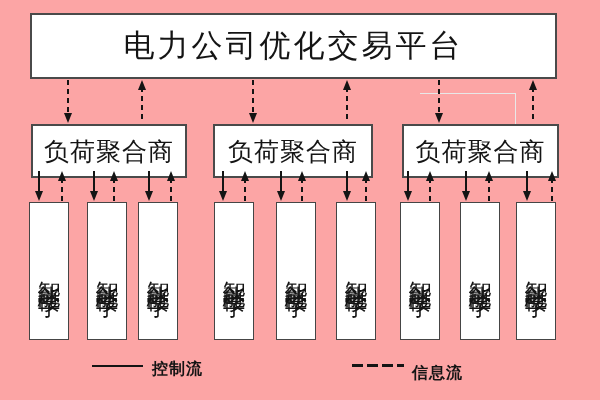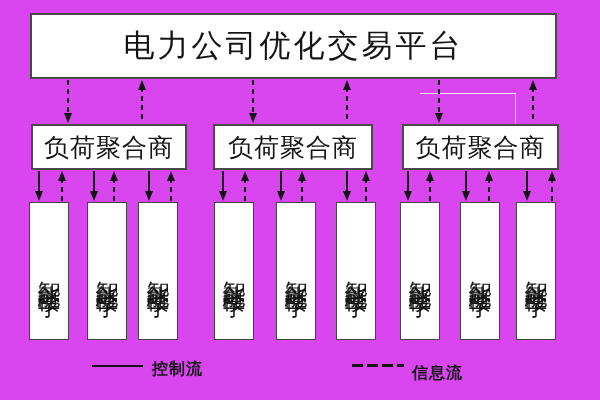--- a/index.html
+++ b/index.html
@@ -1,30 +1,30 @@
 <!DOCTYPE html>
 <html><head>
 <meta charset="utf-8">
 <style>
   html,body{margin:0;padding:0;}
   body{
     width:600px;height:400px;background:#ffffff;overflow:hidden;
     font-family:"Liberation Serif","DejaVu Serif",serif;
   }
-  #stage{position:relative;width:600px;height:400px;background:#d946ef;}
+  #stage{position:relative;width:600px;height:400px;background:#fca5a5;}
 
   
   .box{
     position:absolute;box-sizing:border-box;background:#ffffff;
     border:2px solid #4a4a4a;color:#141414;
     display:flex;align-items:center;justify-content:center;
     text-align:center;
   }
   .platform{left:30px;top:13px;width:527px;height:66px;font-size:31px;letter-spacing:3px;}
-  .aggregator{top:124px;height:46px;font-size:25px;letter-spacing:1px;}
+  .aggregator{top:124px;height:54px;font-size:25px;letter-spacing:1px;}
   .building{
     top:202px;width:40px;height:138px;border-width:1.5px;border-color:#454545;
     font-size:23px;
   }
   .building .vtext{
     writing-mode:vertical-rl;text-orientation:upright;letter-spacing:4px;line-height:1;
   }
 
   
   .arr{position:absolute;width:8px;}

